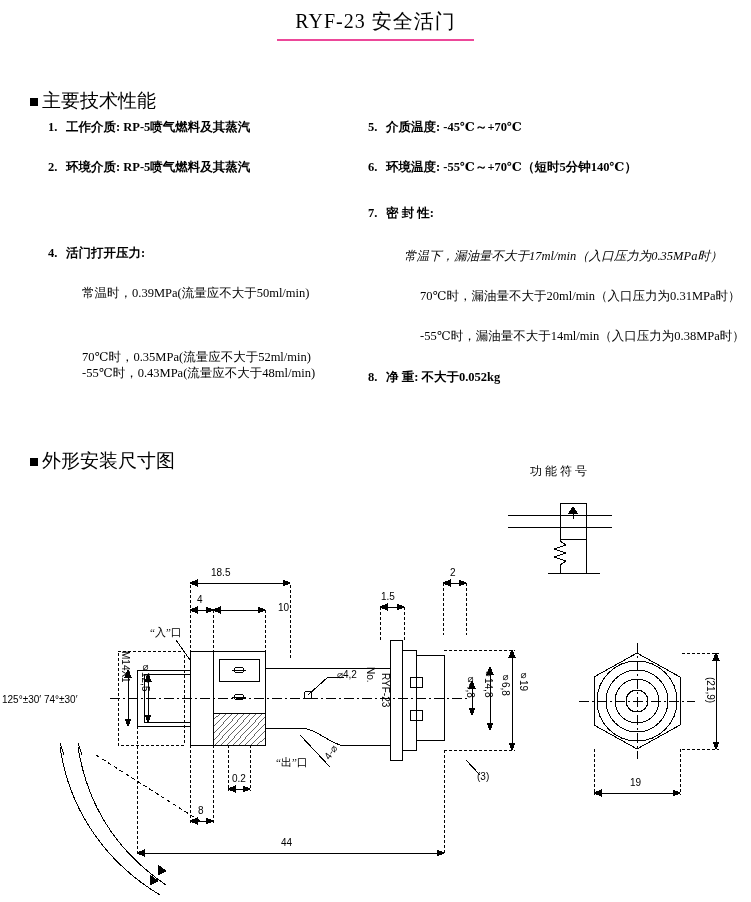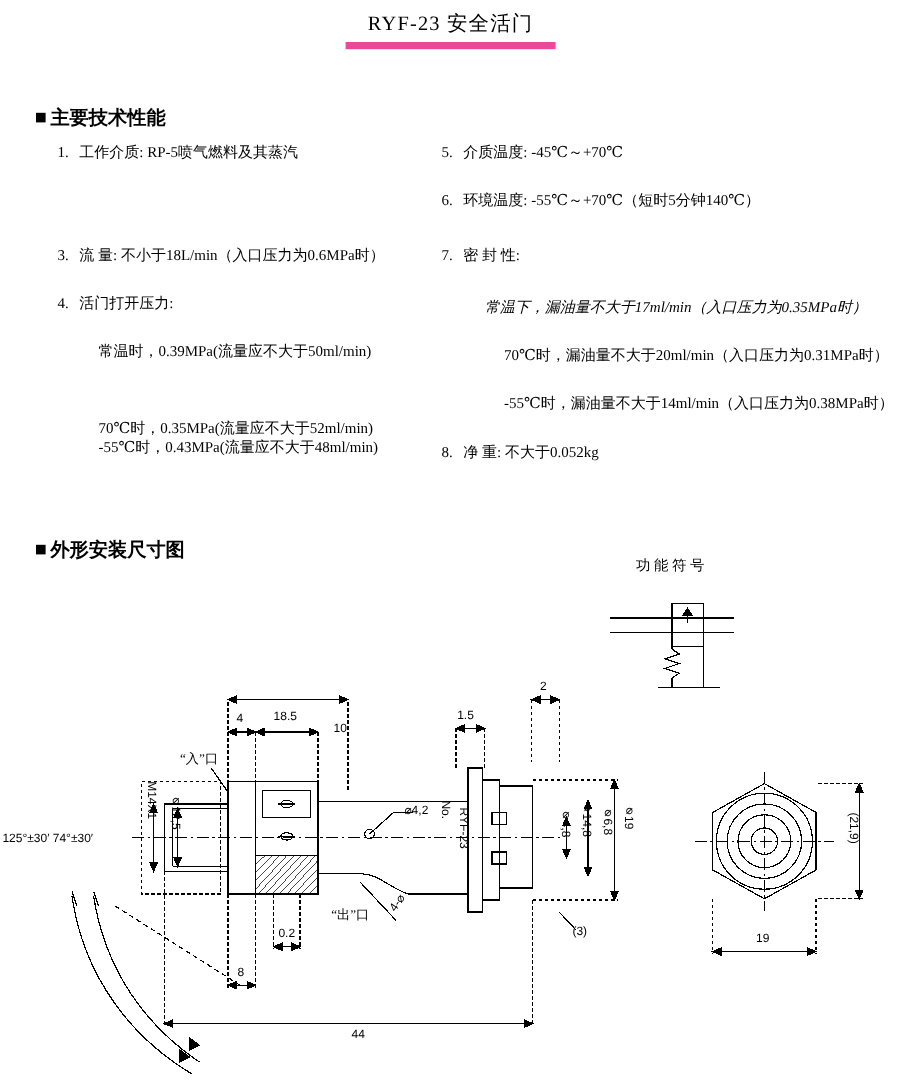--- a/index.html
+++ b/index.html
@@ -24,47 +24,48 @@
   
   .title-wrap {
     position: absolute;
     top: 8px;
     left: 0;
     width: 751px;
     text-align: center;
   }
   .title {
     display: inline-block;
-    font-size: 17px;
+    font-size: 20px;
     letter-spacing: 1px;
     padding: 0 18px 4px 18px;
-    border-bottom: 6px solid #ec4899;
+    border-bottom: 2px solid #ec4899;
   }
 
   
   .sec-head {
     position: absolute;
-    font-size: 16px;
-    font-weight: bold;
+    font-size: 19px;
+    font-weight: normal;
   }
   .sec-head .sq {
     display: inline-block;
     width: 8px;
     height: 8px;
     background: #000;
     margin-right: 4px;
     vertical-align: 1px;
   }
 
   
   .spec {
     position: absolute;
     font-size: 12.5px;
     line-height: 18px;
     white-space: nowrap;
+    font-weight: bold;
   }
   .spec .num {
     display: inline-block;
     width: 18px;
   }
   .sub {
     position: absolute;
     font-size: 12.5px;
     white-space: nowrap;
   }
@@ -105,23 +106,23 @@
   </div>
 
   <div class="sec-head" style="left:30px; top:88px;">
     <span class="sq"></span><span>主要技术性能</span>
   </div>
 
   <div class="spec" style="left:48px; top:118px;">
     <span class="num">1.</span><span>工作介质:</span>
     <span>RP-5喷气燃料及其蒸汽</span>
   </div>
-  <div class="spec" style="left:48px; top:204px;">
-    <span class="num">3.</span><span>流    量:</span>
-    <span>不小于18L/min（入口压力为0.6MPa时）</span>
+  <div class="spec" style="left:48px; top:158px;">
+    <span class="num">2.</span><span>环境介质:</span>
+    <span>RP-5喷气燃料及其蒸汽</span>
   </div>
   <div class="spec" style="left:48px; top:244px;">
     <span class="num">4.</span><span>活门打开压力:</span>
   </div>
   <div class="sub" style="left:82px; top:285px;">常温时，0.39MPa(流量应不大于50ml/min)</div>
   <div class="sub" style="left:82px; top:325px;margin-top:24px;">70℃时，0.35MPa(流量应不大于52ml/min)</div>
   <div class="sub" style="left:82px; top:365px;">-55℃时，0.43MPa(流量应不大于48ml/min)</div>
 
   <div class="spec" style="left:368px; top:118px;">
     <span class="num">5.</span><span>介质温度:</span>
@@ -312,21 +313,21 @@
         <path d="M680 338 l-7 -3 v6 z" fill="#000"></path>
 
         <line x1="716" y1="198" x2="716" y2="294"></line>
         <path d="M716 198 l-3 7 h6 z" fill="#000"></path>
         <path d="M716 294 l-3 -7 h6 z" fill="#000"></path>
         <line x1="682" y1="198" x2="719" y2="198" stroke-dasharray="3,2"></line>
         <line x1="682" y1="294" x2="719" y2="294" stroke-dasharray="3,2"></line>
       </g>
     </svg>
 
-    <div class="lbl" style="left:228px; top:112px;margin-top:25px;">18.5</div>
+    <div class="lbl" style="left:211px; top:112px;">18.5</div>
     <div class="lbl" style="left:197px; top:139px;">4</div>
     <div class="lbl" style="left:233px; top:147px;margin-left:45px;">10</div>
     <div class="lbl" style="left:450px; top:112px;">2</div>
     <div class="lbl" style="left:381px; top:136px;">1.5</div>
 
     <div class="lbl-cn" style="left:150px; top:170px;">“入”口</div>
     <div class="lbl-cn" style="left:276px; top:300px;">“出”口</div>
 
     <div class="lbl vert" style="left:120px; top:196px;">M14X1</div>
     <div class="lbl vert" style="left:140px; top:206px;">⌀12,5</div>
@@ -336,21 +337,21 @@
     <div class="lbl vert" style="left:380px; top:218px;">RYF-23</div>
 
     <div class="lbl vert" style="left:465px; top:218px;">⌀4,8</div>
     <div class="lbl vert" style="left:483px; top:212px;">⌀14,8</div>
     <div class="lbl vert" style="left:500px; top:216px;">⌀6,8</div>
     <div class="lbl vert" style="left:518px; top:214px;">⌀19</div>
 
     <div class="lbl" style="left:477px; top:316px;">(3)</div>
     <div class="lbl" style="left:232px; top:318px;">0.2</div>
     <div class="lbl" style="left:198px; top:350px;">8</div>
-    <div class="lbl" style="left:293px; top:382px;margin-top:20px;">44</div>
+    <div class="lbl" style="left:281px; top:382px;">44</div>
 
     <div class="lbl" style="left:2px; top:239px;">125°±30′ 74°±30′</div>
     <div class="lbl" style="left:322px; top:300px; transform:rotate(-55deg); transform-origin:left top;">4-⌀</div>
 
     <div class="lbl" style="left:630px; top:322px;">19</div>
     <div class="lbl vert" style="left:705px; top:222px;">(21,9)</div>
   </div>
 
 </div>
 

